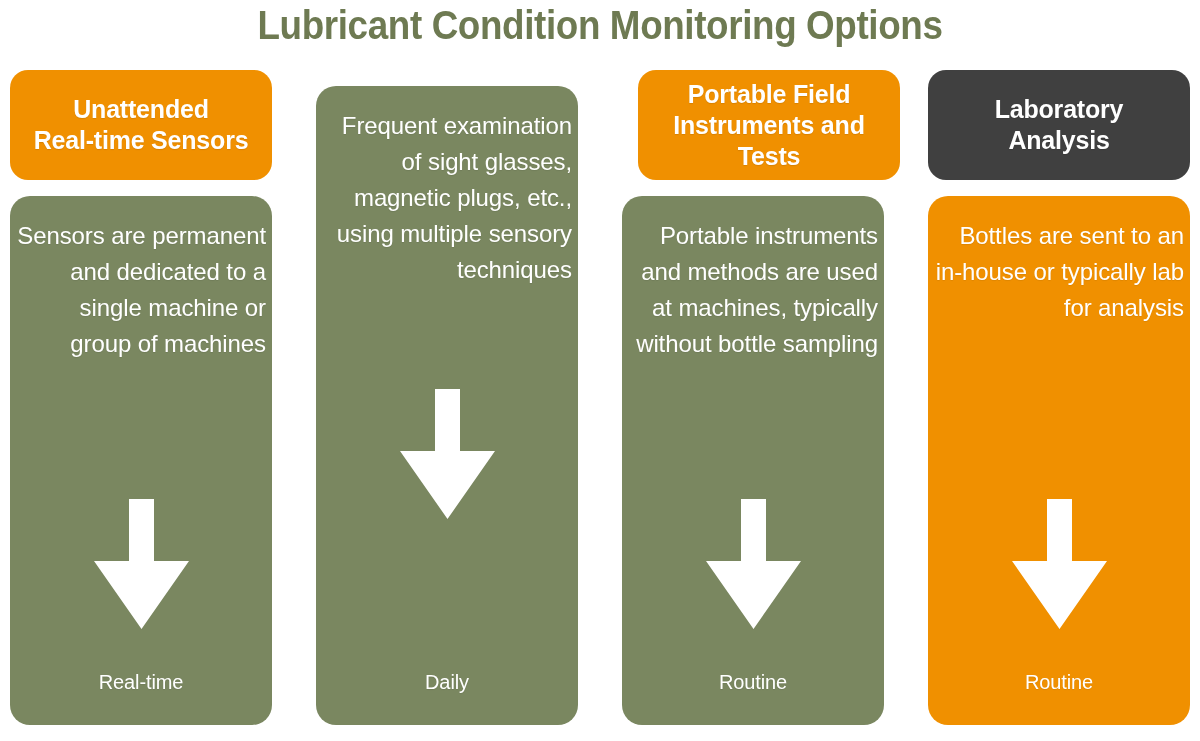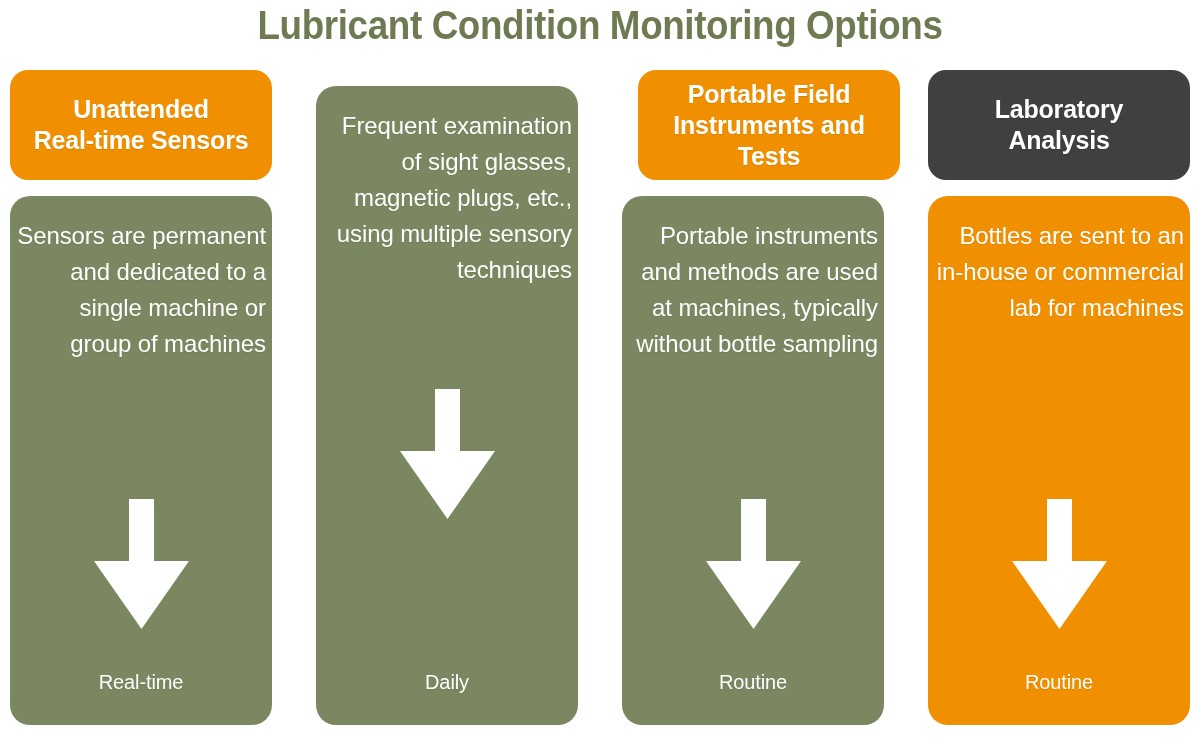--- a/index.html
+++ b/index.html
@@ -182,21 +182,21 @@
             <polygon points="35,0 60,0 60,62 95,62 47.5,130 0,62 35,62" fill="#FFFFFF"></polygon>
           </svg>
         </div>
         <div class="freq-label">Routine</div>
       </div>
     </div>
 
     <div class="column">
       <div class="col-header" style="background-color: #404040;">Laboratory<br>Analysis</div>
       <div class="col-body" style="background-color: rgb(240, 144, 0);">
-        <div class="body-text">Bottles are sent to an in-house or commercial lab for machines</div>
+        <div class="body-text">Bottles are sent to an in-house or typically lab for analysis</div>
         <div class="arrow-wrap">
           <svg class="arrow-down" viewBox="0 0 95 130">
             <polygon points="35,0 60,0 60,62 95,62 47.5,130 0,62 35,62" fill="#FFFFFF"></polygon>
           </svg>
         </div>
         <div class="freq-label">Routine</div>
       </div>
     </div>
 
   </div>

